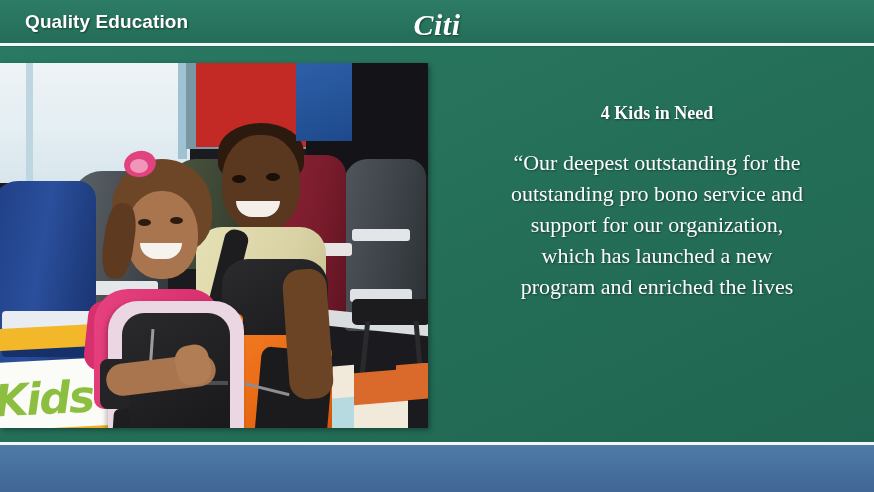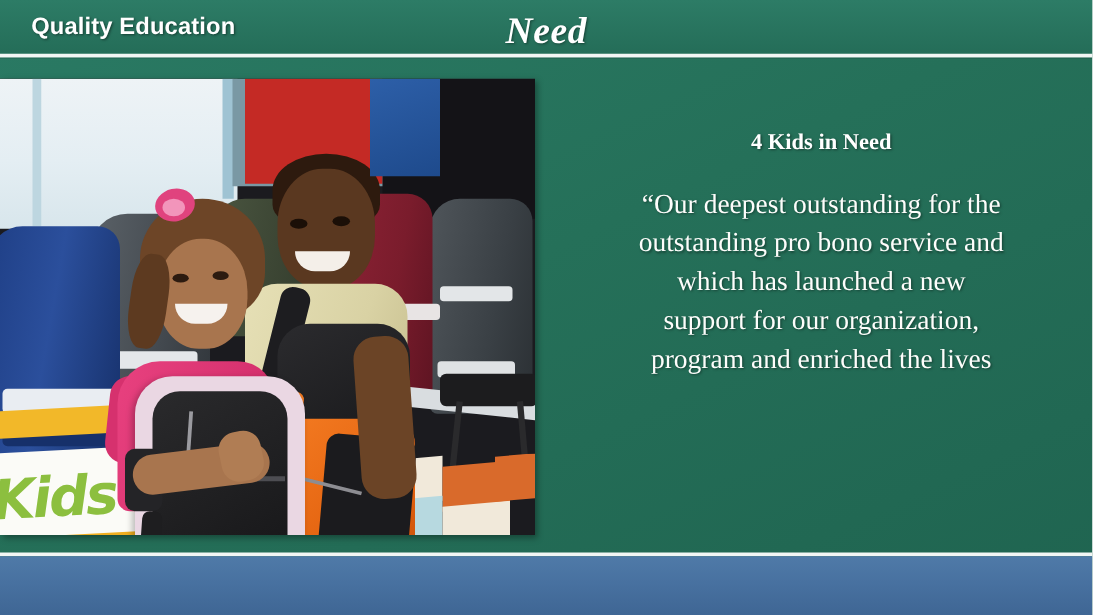--- a/index.html
+++ b/index.html
@@ -679,23 +679,23 @@
       <div class="girl-hand"></div>
 
     </div>
   </div>
 
   <div class="text-col">
     <div class="quote-title">4 Kids in Need</div>
     <div class="quote-body">
       <span class="ln">“Our deepest outstanding for the</span>
       <span class="ln">outstanding pro bono service and</span>
+      <span class="ln">support for our organization,</span>
       <span class="ln">which has launched a new</span>
-      <span class="ln">support for our organization,</span>
       <span class="ln">program and enriched the lives</span>
     </div>
   </div>
 
   <div class="footer-rule"></div>
   <div class="footer-bar"></div>
-  <div class="footer-logo">Need</div>
+  <div class="footer-logo">Citi</div>
 
 </div>
 
 </body></html>

